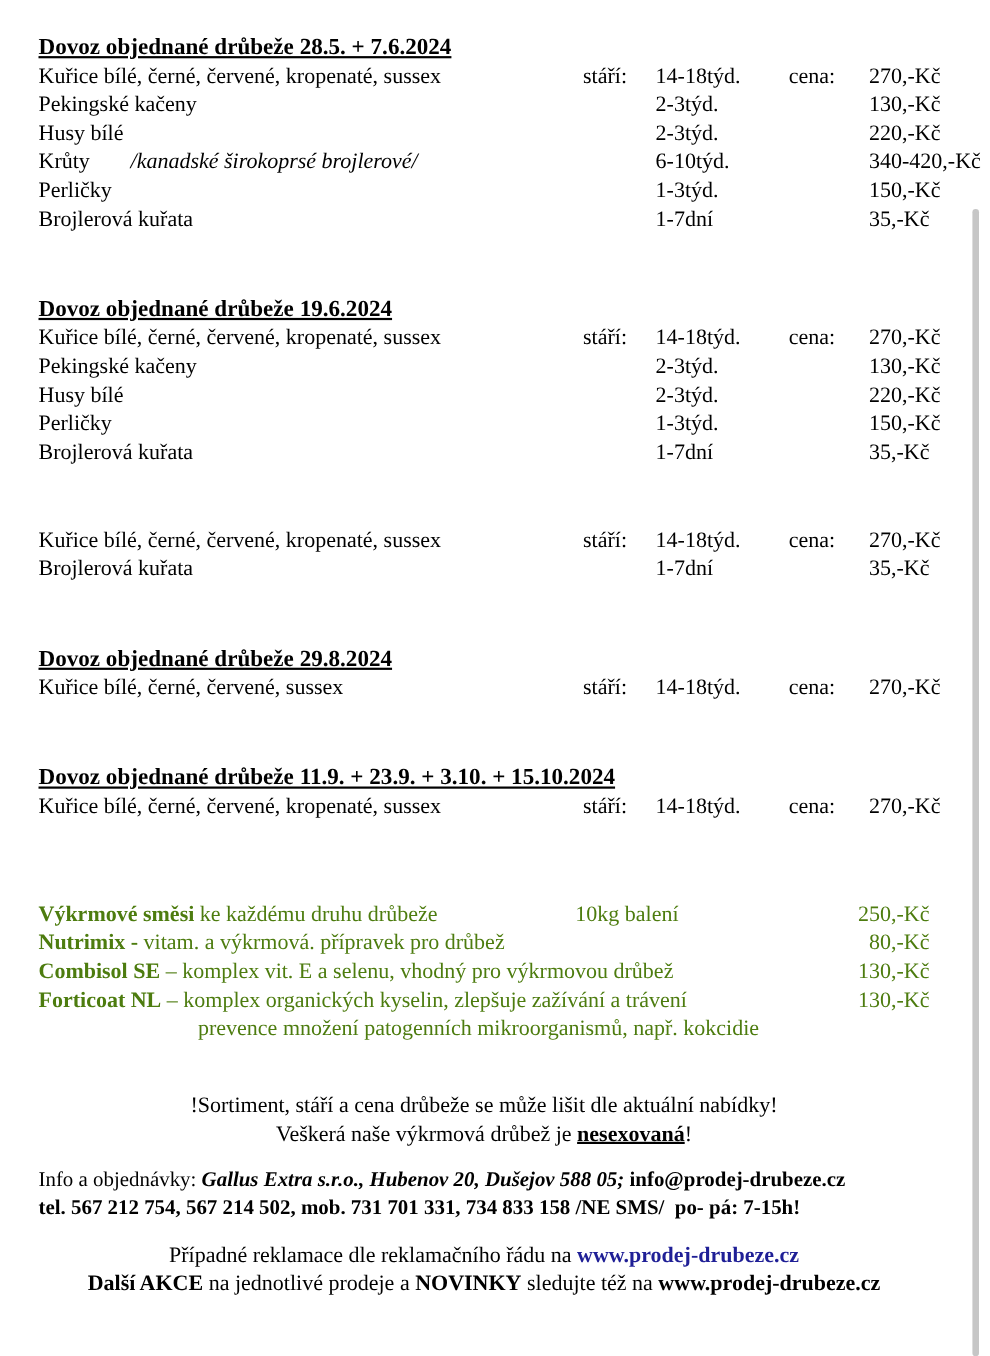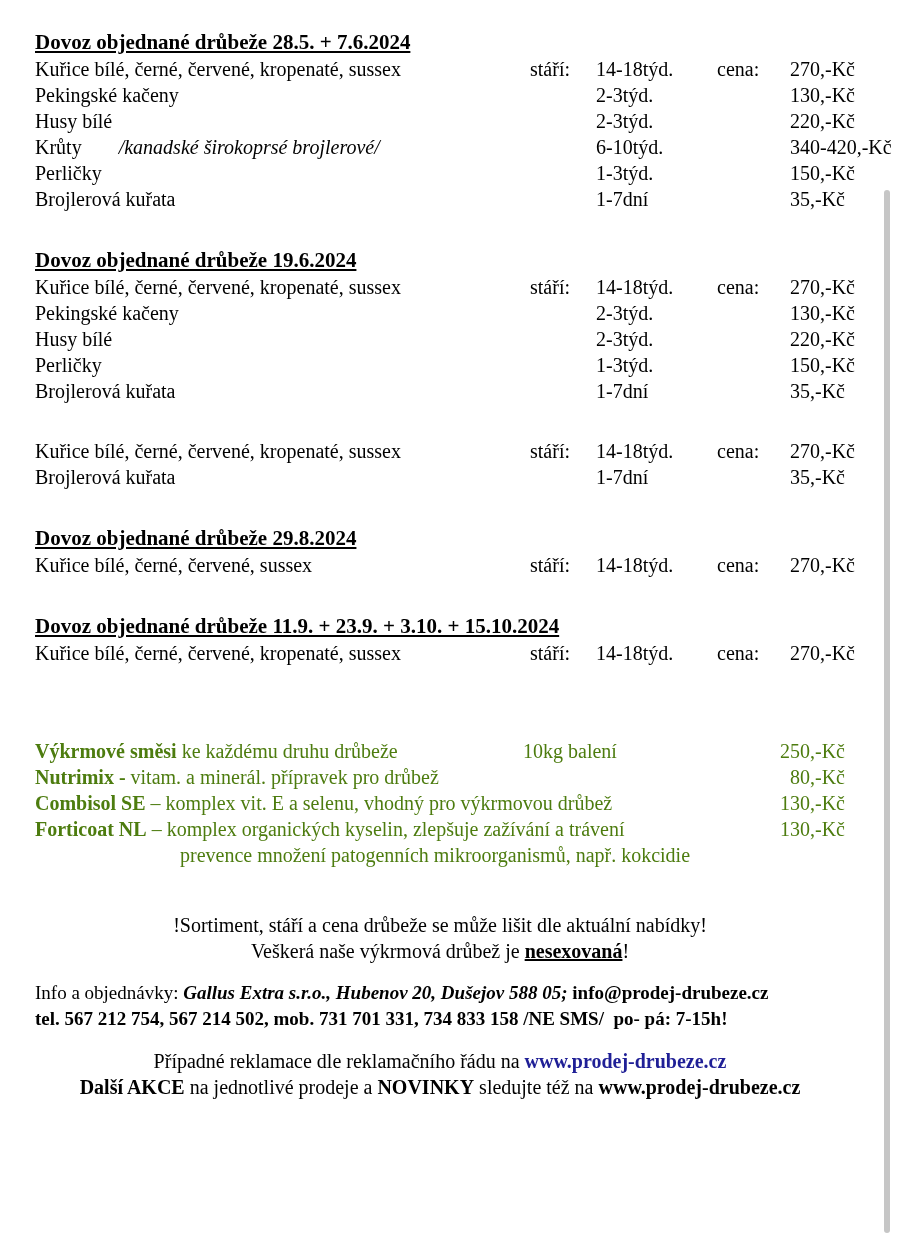--- a/index.html
+++ b/index.html
@@ -8,21 +8,21 @@
     font-family:"Liberation Serif","DejaVu Serif",serif;
     color:#000000;position:relative;
   }
   .page{padding:28px 55px 0 35px;}
   
   .sec-heading{
     font-size:21px;font-weight:bold;text-decoration:underline;
     line-height:28px;white-space:nowrap;
   }
   .section{margin:0;}
-  .sec-2,.sec-3,.sec-4,.sec-5{margin-top:34px;}
+  .sec-2,.sec-3,.sec-4,.sec-5{margin-top:54px;}
   
   .row{
     display:grid;
     grid-template-columns:482px 53px 108px 60px 1fr;
     font-size:20px;line-height:26px;white-space:nowrap;gap:13px;
   }
   .c-price{text-align:right;}
   .it{margin-left:32px;}
   
   .products{margin-top:72px;color:#4d7c0f;}
@@ -178,21 +178,21 @@
     </div>
   </div>
 
   <div class="products">
     <div class="prow">
       <span class="p-main"><b>Výkrmové směsi</b><span> ke každému druhu drůbeže</span></span>
       <span class="p-mid">10kg balení</span>
       <span class="p-price">250,-Kč</span>
     </div>
     <div class="prow">
-      <span class="p-main"><b>Nutrimix -</b><span> vitam. a minerál. přípravek pro drůbež</span></span>
+      <span class="p-main"><b>Nutrimix -</b><span> vitam. a výkrmová. přípravek pro drůbež</span></span>
       <span class="p-price">80,-Kč</span>
     </div>
     <div class="prow">
       <span class="p-main"><b>Combisol SE</b><span> – komplex vit. E a selenu, vhodný pro výkrmovou drůbež</span></span>
       <span class="p-price">130,-Kč</span>
     </div>
     <div class="prow">
       <span class="p-main"><b>Forticoat NL</b><span> – komplex organických kyselin, zlepšuje zažívání a trávení</span></span>
       <span class="p-price">130,-Kč</span>
     </div>

